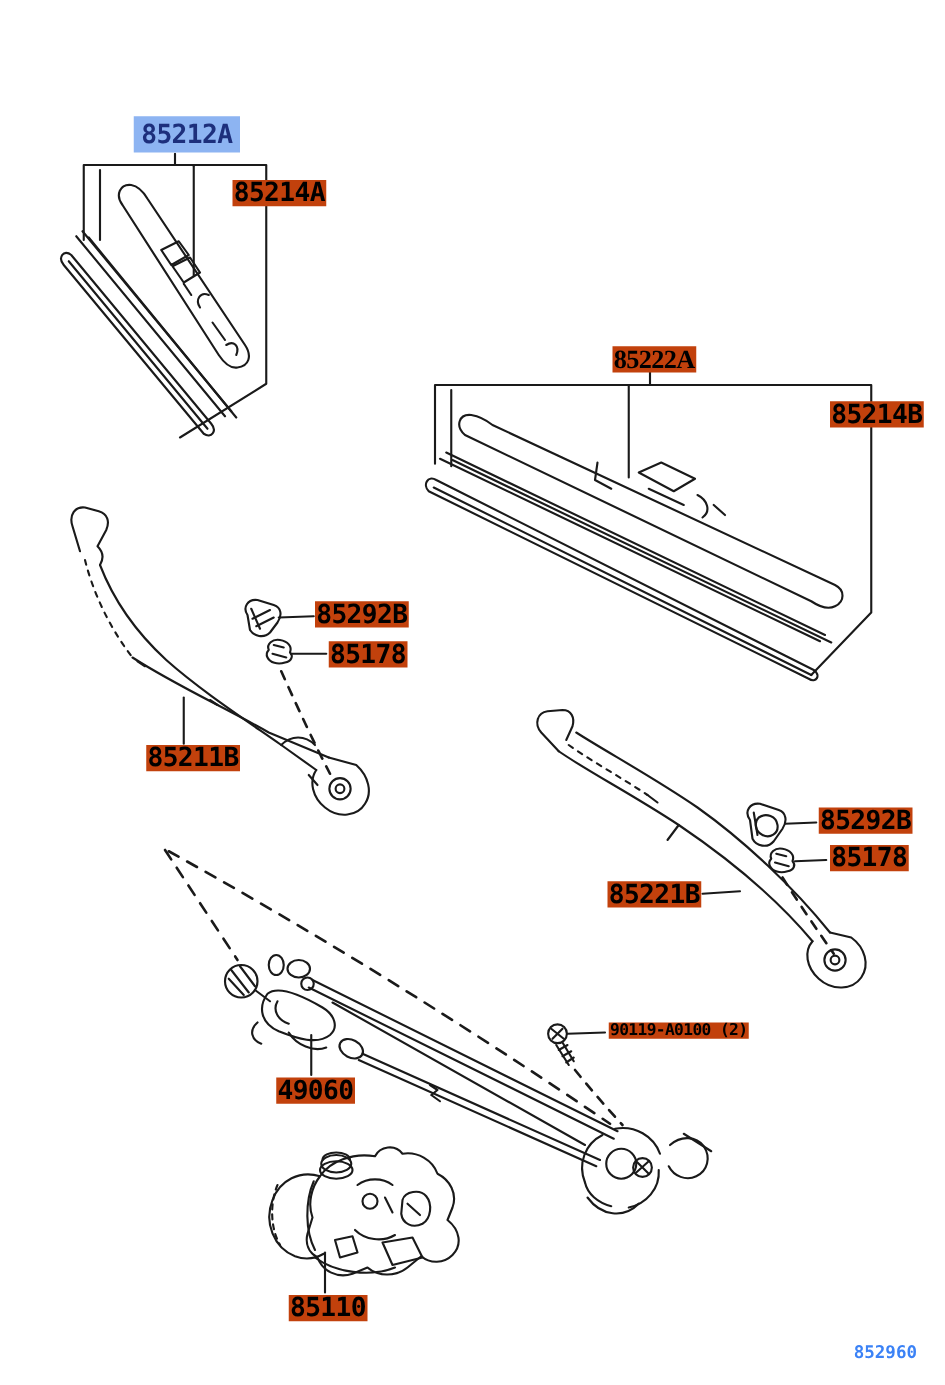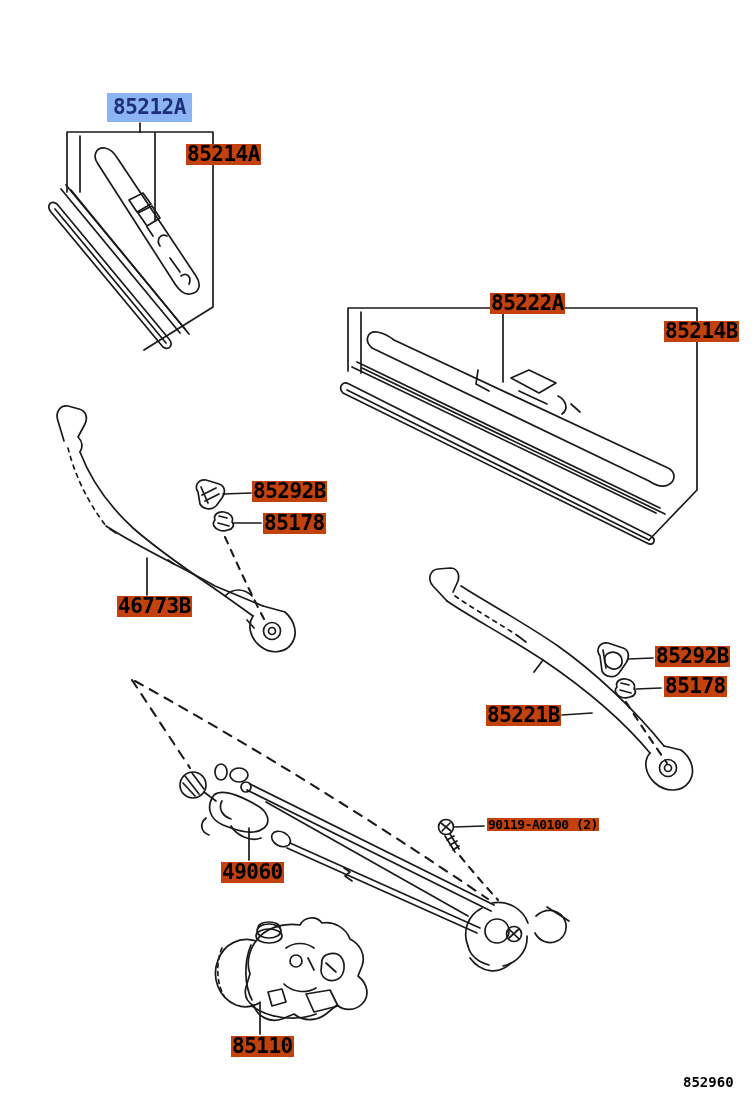--- a/index.html
+++ b/index.html
@@ -12,34 +12,34 @@
   .lbl{
     position:absolute;font-weight:bold;font-size:21px;line-height:1.0;
     color:#000;background:#c2410c;white-space:nowrap;letter-spacing:-0.5px;
     padding:0 1px;cursor:pointer;
   }
   .hl{
     background:#8db4f2;color:#1d2f7c;padding:4px 6px;
   }
   .lbl-85212a{left:107px;top:93px;}
   .lbl-85214a{left:186px;top:144px;}
-  .lbl-85222a{left:490px;top:293px;}
+  .lbl-85222a{left:490px;top:277px;font-family:Liberation Serif, serif;}
   .lbl-85214b{left:664px;top:321px;}
   .lbl-85292b-l{left:252px;top:481px;}
   .lbl-85178-l{left:263px;top:513px;}
   .lbl-85211b{left:117px;top:596px;}
   .lbl-85292b-r{left:655px;top:646px;}
   .lbl-85178-r{left:664px;top:676px;}
   .lbl-85221b{left:486px;top:705px;}
   .lbl-90119{left:487px;top:818px;font-size:13px;}
   .lbl-85160{left:221px;top:862px;}
   .lbl-85110{left:231px;top:1036px;text-align:center;}
   .diagram-code{
     position:absolute;left:683px;top:1074px;font-weight:bold;font-size:14px;
-    color:#000000;letter-spacing:0px;
+    color:#3b82f6;letter-spacing:0px;
   }
 </style>
 </head>
 <body>
 
 <div id="stage">
 
 <svg width="756" height="1108" viewBox="0 0 756 1108">
   <g stroke="#1a1a1a" fill="none" stroke-width="1.7" stroke-linecap="round" stroke-linejoin="round">
 
@@ -201,21 +201,21 @@
     </g>
   </g>
 </svg>
 
 <div class="lbl hl lbl-85212a">85212A</div>
 <div class="lbl lbl-85214a">85214A</div>
 <div class="lbl lbl-85222a">85222A</div>
 <div class="lbl lbl-85214b">85214B</div>
 <div class="lbl lbl-85292b-l">85292B</div>
 <div class="lbl lbl-85178-l">85178</div>
-<div class="lbl lbl-85211b">46773B</div>
+<div class="lbl lbl-85211b">85211B</div>
 <div class="lbl lbl-85292b-r">85292B</div>
 <div class="lbl lbl-85178-r">85178</div>
 <div class="lbl lbl-85221b">85221B</div>
 <div class="lbl lbl-90119">90119-A0100 (2)</div>
 <div class="lbl lbl-85160">49060</div>
 <div class="lbl lbl-85110">85110</div>
 
 <div class="diagram-code">852960</div>
 
 </div>

